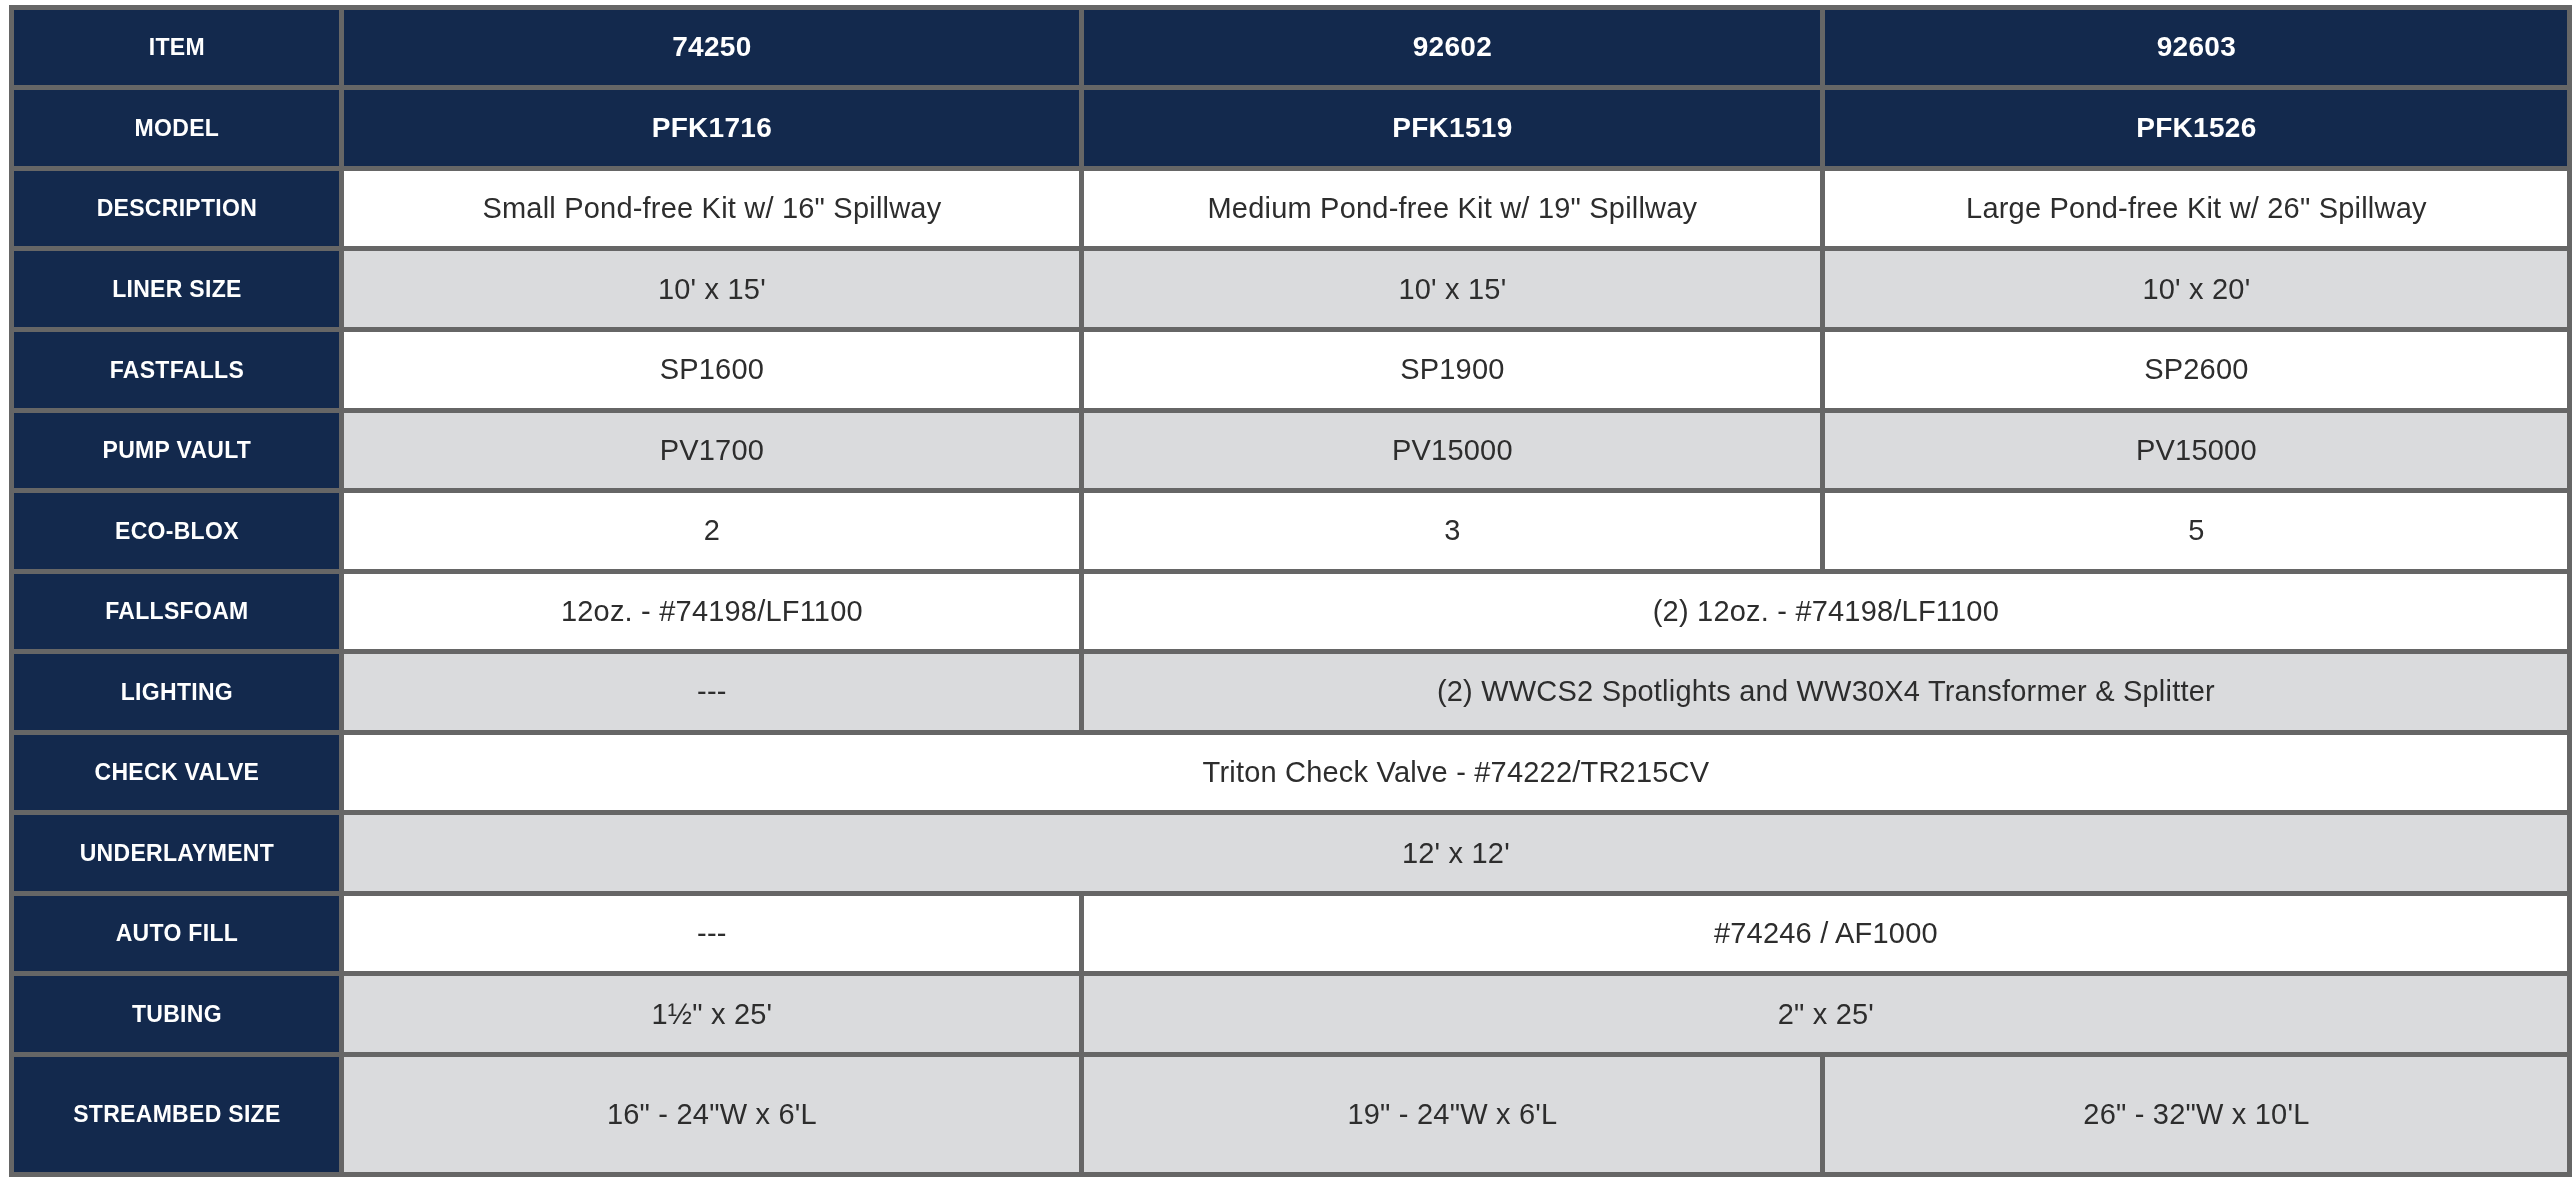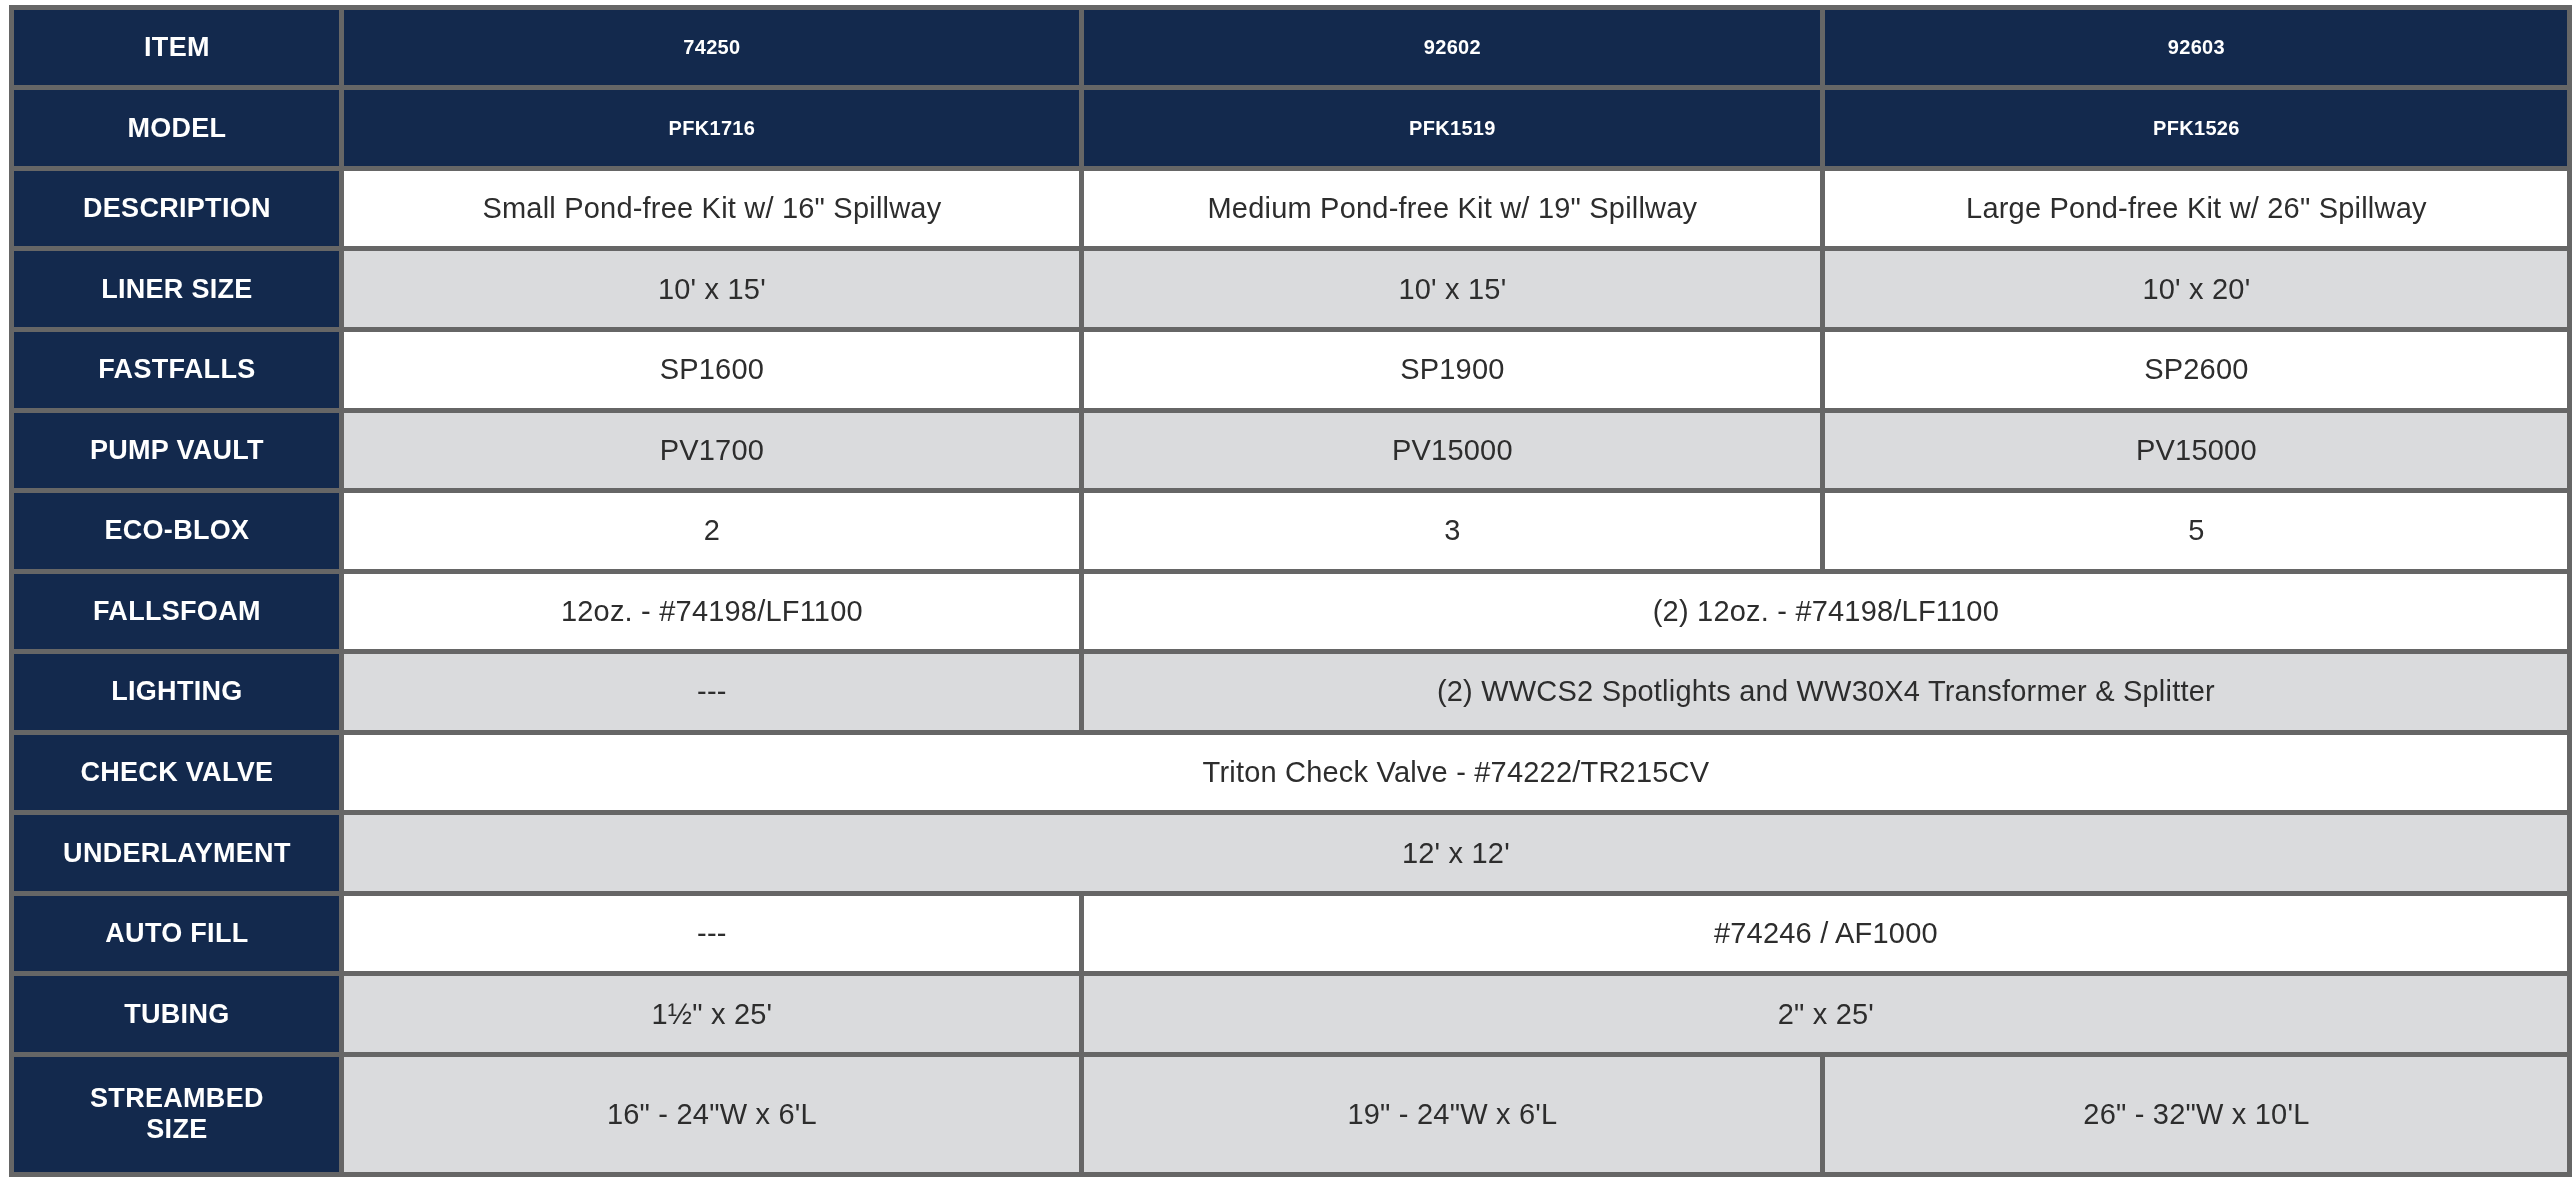--- a/index.html
+++ b/index.html
@@ -31,33 +31,33 @@
     vertical-align: middle;
     padding: 0 9.4px;
     overflow: hidden;
   }
   tr.r { height: 66px; }
   tr.r-tall { height: 98px; }
   th.label {
     background: #13294d;
     color: #ffffff;
     font-weight: 700;
-    font-size: 27px;
+    font-size: 23px;
     letter-spacing: 0.3px;
     line-height: 1.15;
   }
   th.label .wrap-narrow {
     display: inline-block;
     max-width: 236px;
   }
   tr.hdr td {
     background: #13294d;
     color: #ffffff;
     font-weight: 700;
-    font-size: 20px;
+    font-size: 28px;
     letter-spacing: 0.3px;
   }
   td.data {
     font-size: 29px;
     font-weight: 400;
     color: #2d2d2d;
     letter-spacing: 0.2px;
   }
   tr.bg-white td.data { background: #ffffff; }
   tr.bg-gray  td.data { background: #dadbdd; text-align: center; }

